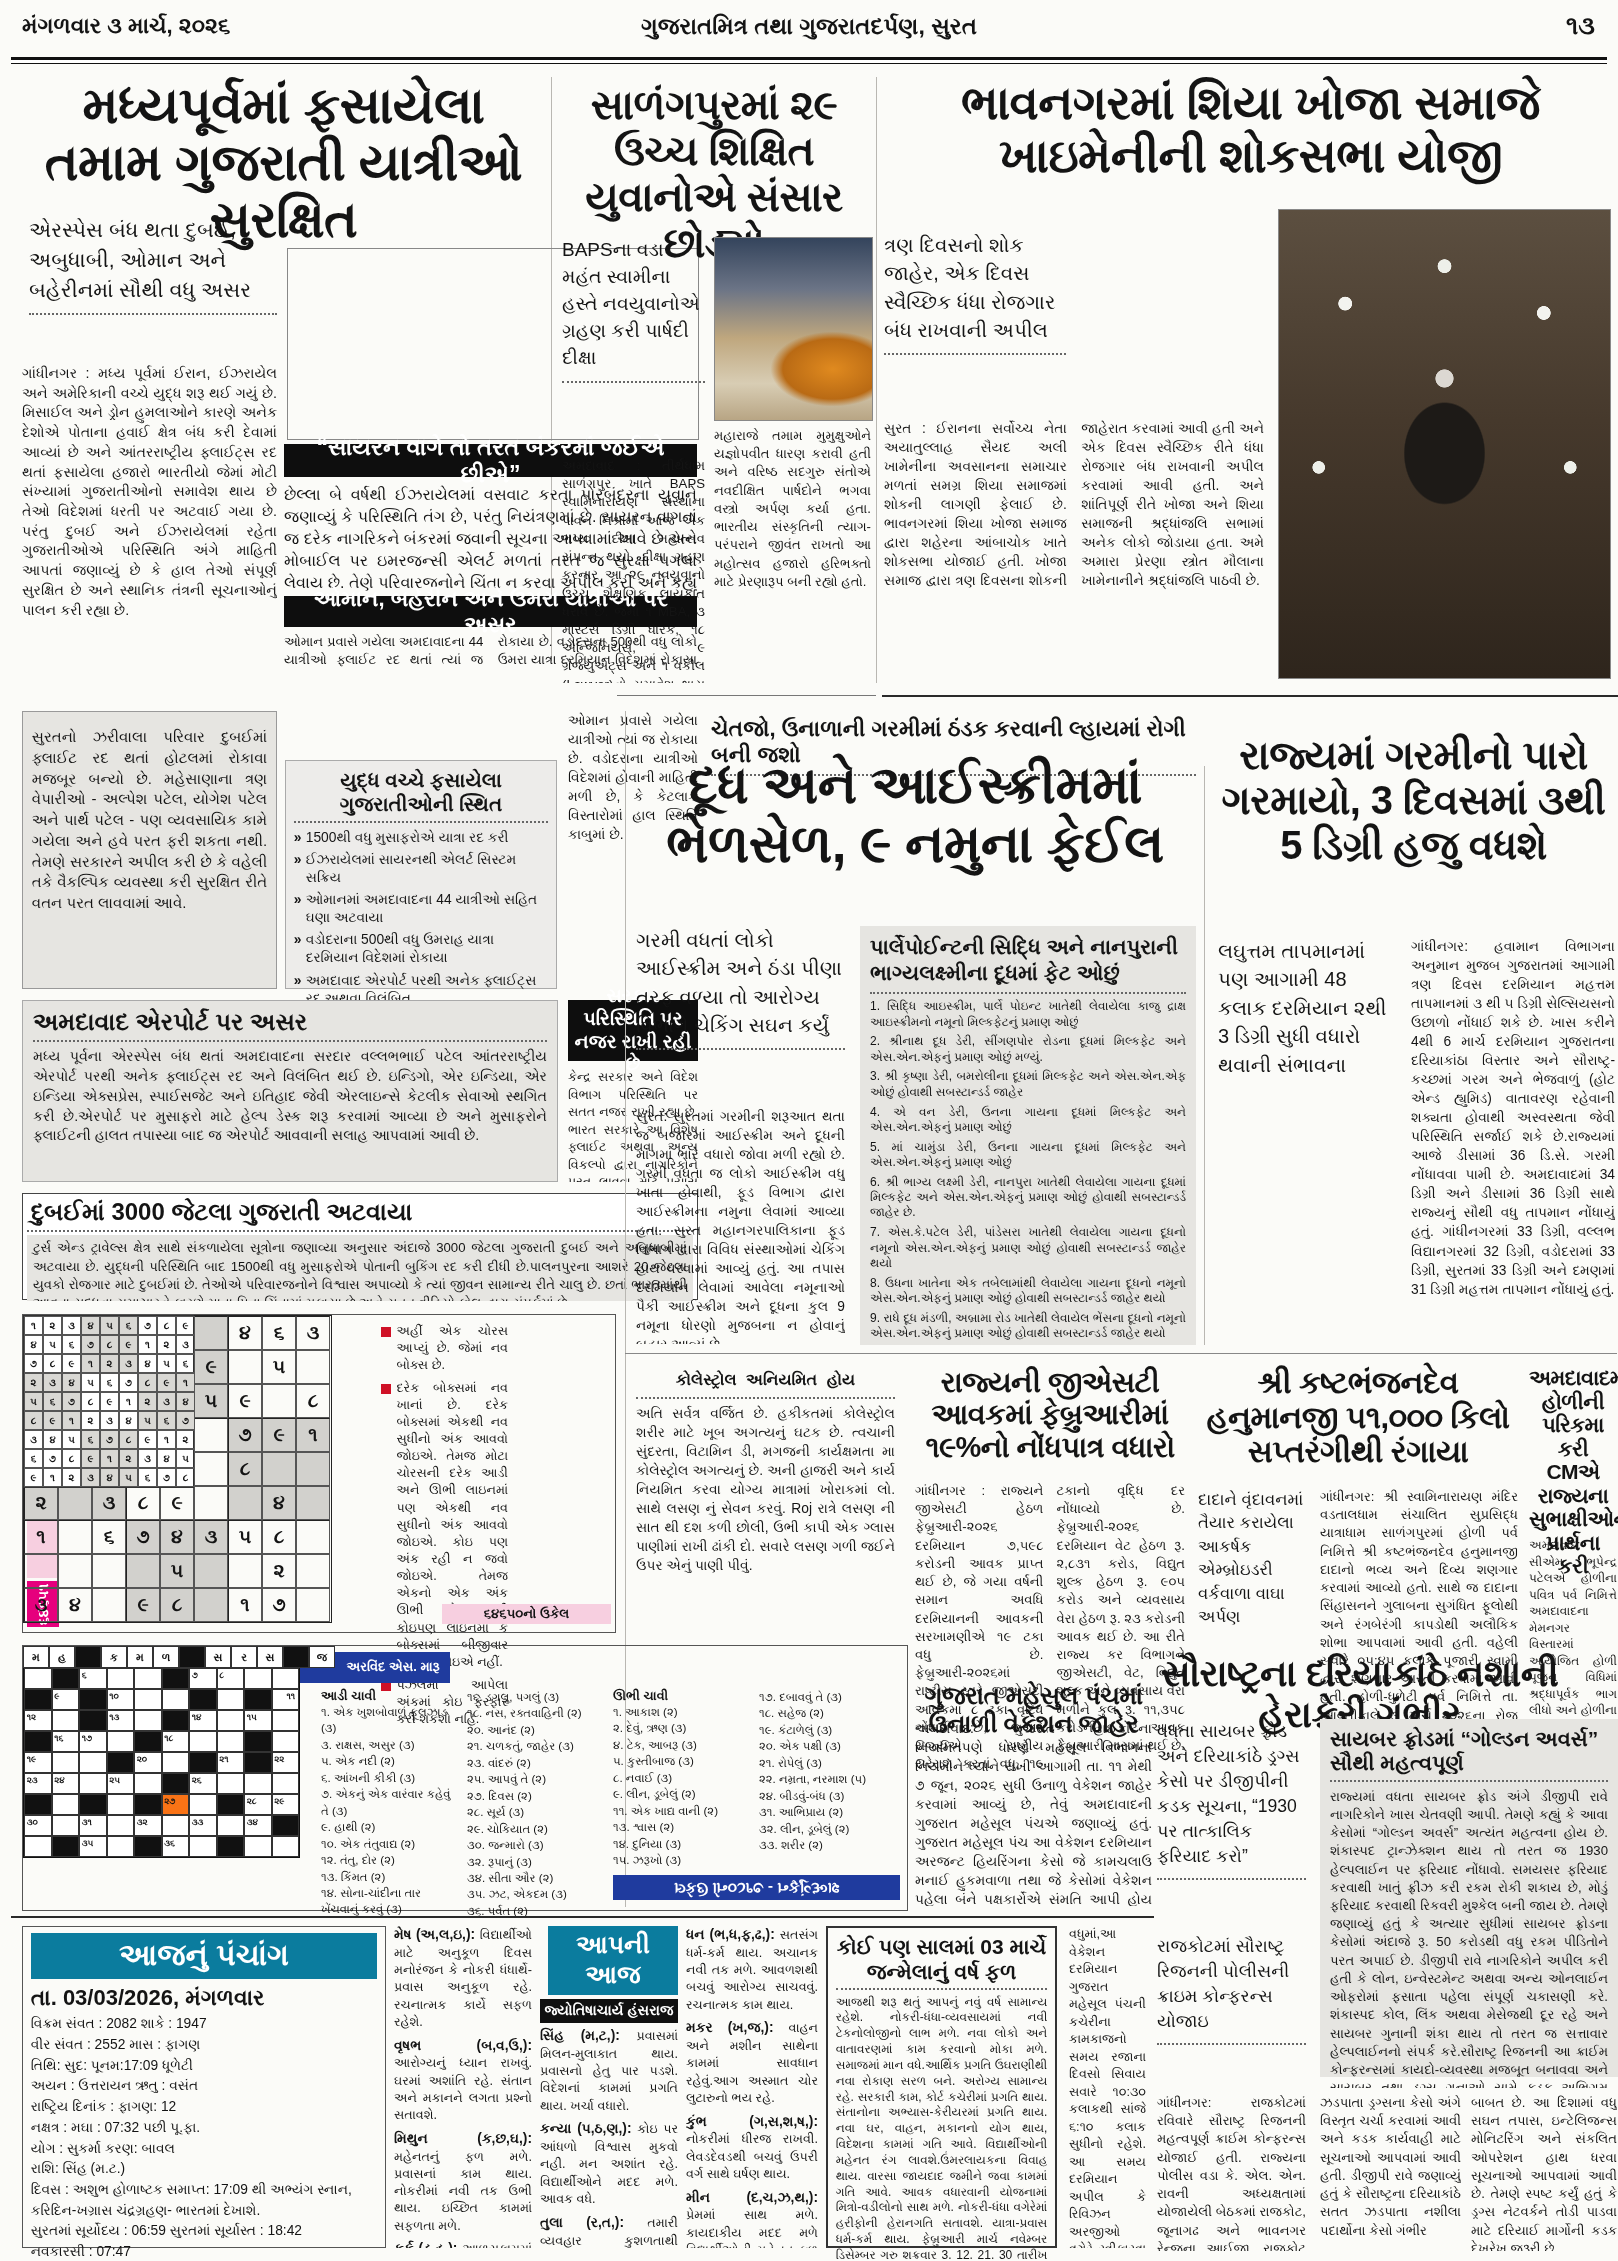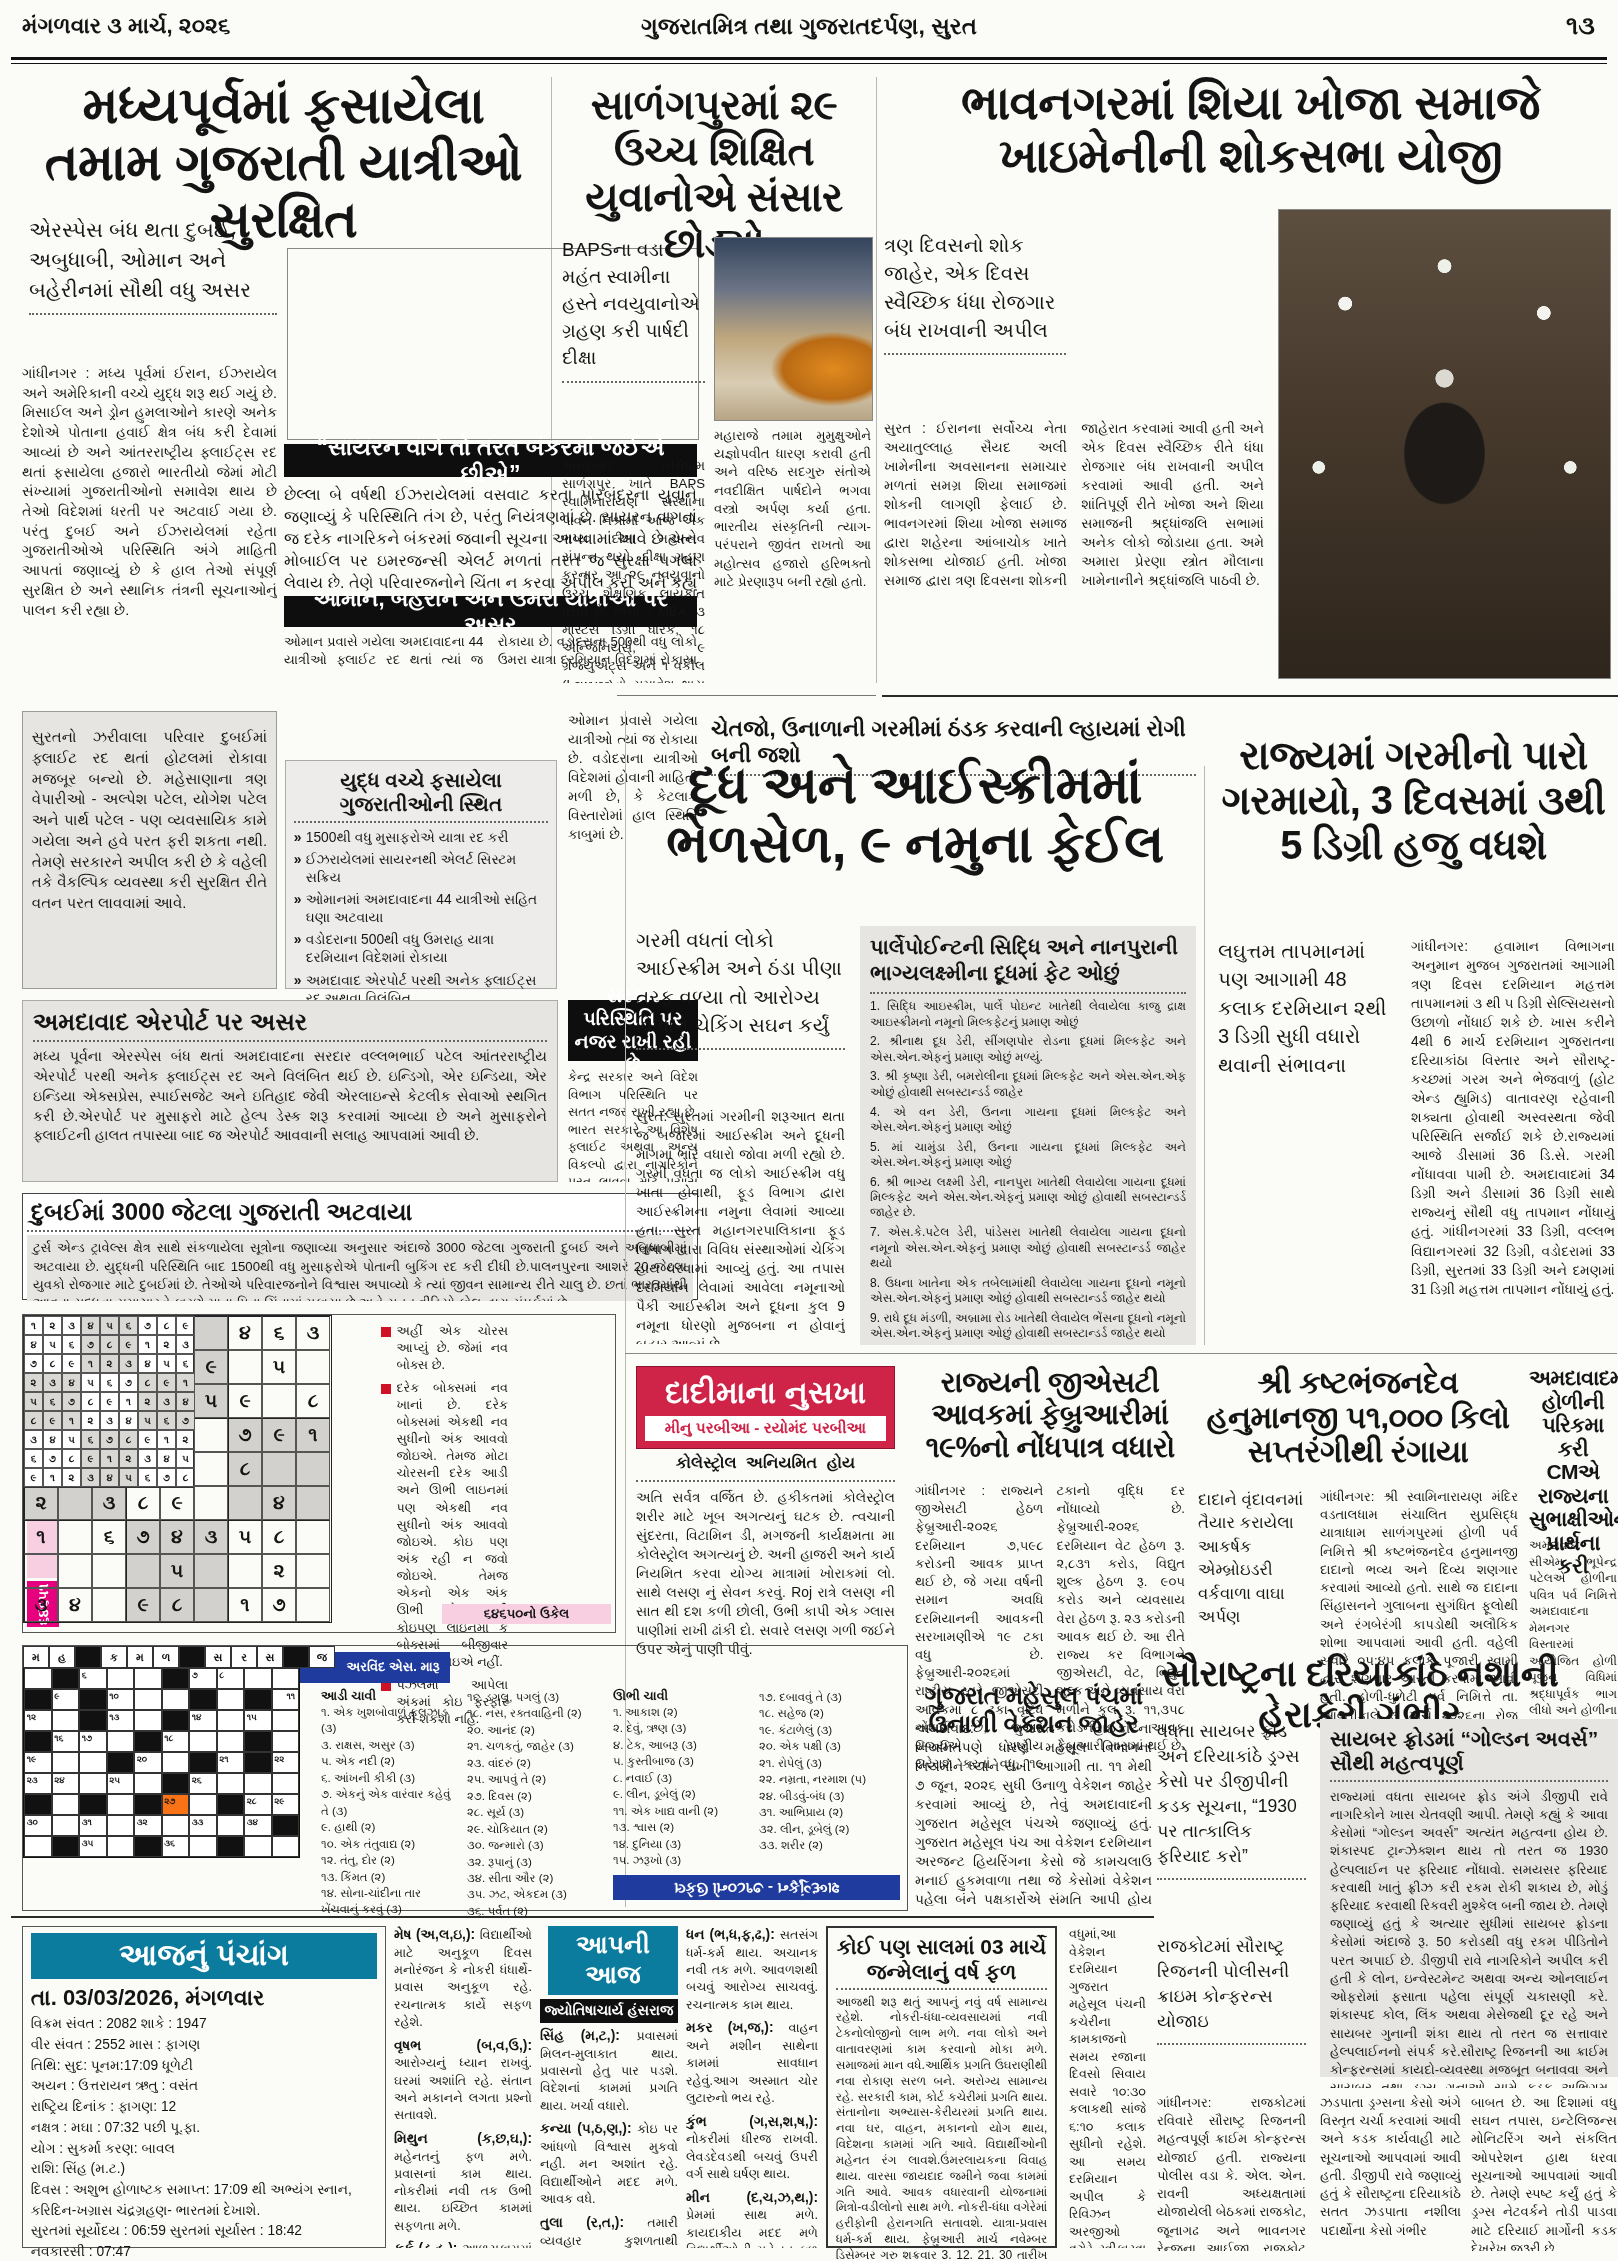--- a/index.html
+++ b/index.html
@@ -150,24 +150,20 @@
     </div>
 </div>
 
 <div class="abs hl" style="left:1218px;top:733px;width:391px;font-size:40px;">રાજ્યમાં ગરમીનો પારો ગરમાયો, 3 દિવસમાં ૩થી 5 ડિગ્રી હજુ વધશે</div>
 <div class="abs standfirst" style="left:1218px;top:937px;width:182px;font-size:20px;border-bottom:none;">લઘુત્તમ તાપમાનમાં પણ આગામી 48 કલાક દરમિયાન ૨થી 3 ડિગ્રી સુધી વધારો થવાની સંભાવના</div>
 <div class="abs body-txt" style="left:1411px;top:937px;width:204px;height:408px;font-size:13.8px;overflow:hidden;">ગાંધીનગર: હવામાન વિભાગના અનુમાન મુજબ ગુજરાતમાં આગામી ત્રણ દિવસ દરમિયાન મહત્તમ તાપમાનમાં ૩ થી ૫ ડિગ્રી સેલ્સિયસનો ઉછાળો નોંધાઈ શકે છે. ખાસ કરીને 4થી 6 માર્ચ દરમિયાન ગુજરાતના દરિયાકાંઠા વિસ્તાર અને સૌરાષ્ટ્ર-કચ્છમાં ગરમ અને ભેજવાળું (હોટ એન્ડ હ્યુમિડ) વાતાવરણ રહેવાની શક્યતા હોવાથી અસ્વસ્થતા જેવી પરિસ્થિતિ સર્જાઈ શકે છે.રાજ્યમાં આજે ડીસામાં 36 ડિ.સે. ગરમી નોંધાવવા પામી છે. અમદાવાદમાં 34 ડિગ્રી અને ડીસામાં 36 ડિગ્રી સાથે રાજ્યનું સૌથી વધુ તાપમાન નોંધાયું હતું. ગાંધીનગરમાં 33 ડિગ્રી, વલ્લભ વિદ્યાનગરમાં 32 ડિગ્રી, વડોદરામાં 33 ડિગ્રી, સુરતમાં 33 ડિગ્રી અને દમણમાં 31 ડિગ્રી મહત્તમ તાપમાન નોંધાયું હતું.</div>
 
 <div class="abs hline" style="left:625px;top:1353px;width:992px;height:1.1px;background:#888;"></div>
 
 <div class="abs" style="left:636px;top:1366px;width:259px;">
-  <div style="background:#cf2347;border:1.7px solid #8f1330;padding:7.7px;">
-    <div style="color:#fff;font-weight:bold;font-size:31px;text-align:center;">દાદીમાના નુસખા</div>
-    <div style="background:#fff;color:#cf2347;font-weight:bold;font-size:15.4px;text-align:center;margin-top:5.5px;padding:3.3px;">મીનુ પરબીઆ - રયોમંદ પરબીઆ</div>
-  </div>
   <div class="boxtitle dotrule" style="font-size:16px;margin-top:6px;padding-bottom:5.5px;font-family:Liberation Mono, monospace;">કોલેસ્ટ્રોલ અનિયમિત હોય</div>
   <div class="body-txt" style="margin-top:5.5px;font-size:13.8px;height:231px;overflow:hidden;">અતિ સર્વત્ર વર્જિત છે. હકીકતમાં કોલેસ્ટ્રોલ શરીર માટે ખૂબ અગત્યનું ઘટક છે. ત્વચાની સુંદરતા, વિટામિન ડી, મગજની કાર્યક્ષમતા મા કોલેસ્ટ્રોલ અગત્યનું છે. અની હાજરી અને કાર્ય નિયમિત કરવા યોગ્ય માત્રામાં ખોરાકમાં લો. સાથે લસણ નું સેવન કરવું. Roj રાત્રે લસણ ની સાત થી દશ કળી છોલી, ઉભી કાપી એક ગ્લાસ પાણીમાં રાખી ઢાંકી દો. સવારે લસણ ગળી જઈને ઉપર એનું પાણી પીવું.</div>
 </div>
 
 <div class="abs hl" style="left:915px;top:1366px;width:270px;font-size:29px;">રાજ્યની જીએસટી આવકમાં ફેબ્રુઆરીમાં ૧૯%નો નોંધપાત્ર વધારો</div>
 <div class="abs body-txt" style="left:915px;top:1482px;width:270px;height:424px;column-count:2;column-gap:13.2px;font-size:13.2px;overflow:hidden;">ગાંધીનગર : રાજ્યને જીએસટી હેઠળ ફેબ્રુઆરી-૨૦૨૬ દરમિયાન ૭,૫૯૮ કરોડની આવક પ્રાપ્ત થઈ છે, જે ગયા વર્ષની સમાન અવધિ દરમિયાનની આવકની સરખામણીએ ૧૯ ટકા વધુ છે. ફેબ્રુઆરી-૨૦૨૬માં રાષ્ટ્રીય સ્તરે જીએસટી આવકમાં ૮ ટકા વૃદ્ધિ નોંધાઈ છે, જ્યારે રાજ્યએ રાષ્ટ્રીય સરેરાશ કરતાં વધુ, ૧૯ ટકાનો વૃદ્ધિ દર નોંધાવ્યો છે. ફેબ્રુઆરી-૨૦૨૬ દરમિયાન વેટ હેઠળ રૂ. ૨,૮૩૧ કરોડ, વિદ્યુત શુલ્ક હેઠળ રૂ. ૯૦૫ કરોડ અને વ્યવસાય વેરા હેઠળ રૂ. ૨૩ કરોડની આવક થઈ છે. આ રીતે રાજ્ય કર વિભાગને જીએસટી, વેટ, વિદ્યુત શુલ્ક અને વ્યવસાય વેરા મળીને કુલ રૂ. ૧૧,૩૫૮ કરોડની આવક ફેબ્રુઆરી માસમાં થઈ છે.</div>
 
 <div class="abs hl" style="left:1198px;top:1366px;width:320px;font-size:31px;">શ્રી કષ્ટભંજનદેવ હનુમાનજી ૫૧,૦૦૦ કિલો સપ્તરંગીથી રંગાયા</div>
 <div class="abs standfirst" style="left:1198px;top:1488px;width:110px;font-size:16.5px;border-bottom:none;">દાદાને વૃંદાવનમાં તૈયાર કરાયેલા આકર્ષક એમ્બ્રોઇડરી વર્કવાળા વાઘા અર્પણ</div>
 <div class="abs body-txt" style="left:1320px;top:1488px;width:198px;height:419px;font-size:13.2px;overflow:hidden;">ગાંધીનગર: શ્રી સ્વામિનારાયણ મંદિર વડતાલધામ સંચાલિત સુપ્રસિદ્ધ યાત્રાધામ સાળંગપુરમાં હોળી પર્વ નિમિત્તે શ્રી કષ્ટભંજનદેવ હનુમાનજી દાદાનો ભવ્ય અને દિવ્ય શણગાર કરવામાં આવ્યો હતો. સાથે જ દાદાના સિંહાસનને ગુલાબના સુગંધિત ફૂલોથી અને રંગબેરંગી કાપડોથી અલૌકિક શોભા આપવામાં આવી હતી. વહેલી સવારે ૦૫:૪૫ કલાકે પૂજારી સ્વામી દ્વારા શણગાર આરતી કરવામાં આવી હતી. હોળી-ધુળેટી પર્વ નિમિત્તે તા. આવતીકાલે ૩ માર્ચ ૨૦૨૬ના રોજ પૂર્ણિમાના દિવસે ગુજરાતના સૌથી મોટા રંગોત્સવ તરીકે જાણીતા ભવ્ય ઉત્સવનું આયોજન કરવામાં આવ્યું છે.</div>

